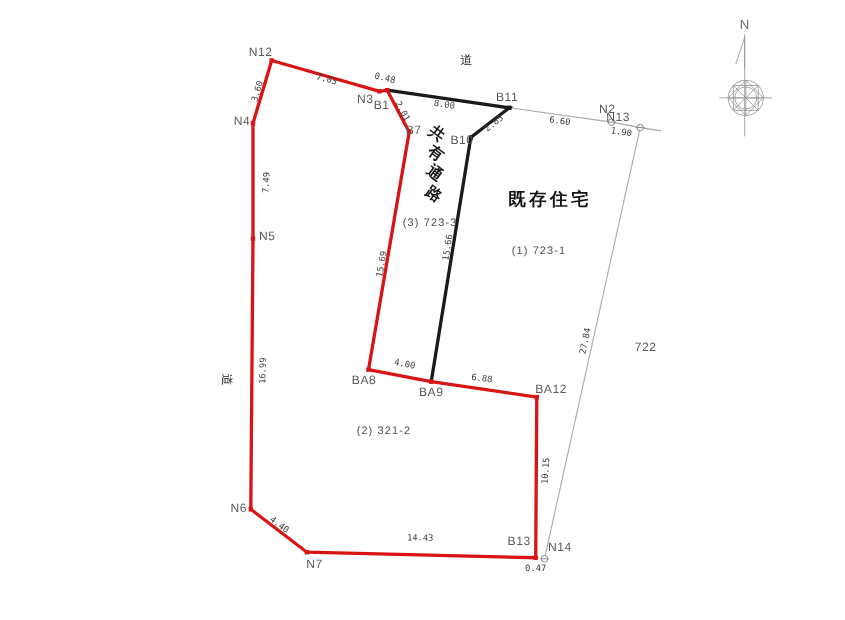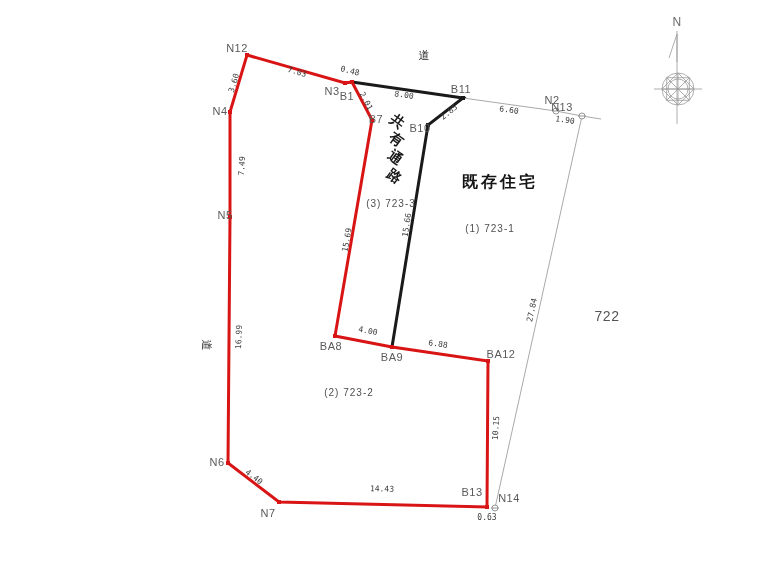--- a/index.html
+++ b/index.html
@@ -12,21 +12,21 @@
     position:absolute;font-size:11px;color:#4a4a4a;white-space:nowrap;
     transform:translate(-50%,-50%) rotate(var(--r,0deg));
     transform-origin:center center;letter-spacing:.5px;
   }
   .pt{color:#5a5a5a;}
   .dim{color:#3c3c3c;font-family:"DejaVu Sans Mono","Liberation Mono",monospace;font-size:8px;letter-spacing:0;}
   .parcel{font-size:10px;color:#4f4f4f;letter-spacing:1px;}
   .big{font-size:16px;font-weight:bold;color:#141414;letter-spacing:3px;}
   .road{font-size:11px;color:#222222;letter-spacing:0;}
   .north{font-size:12px;color:#6a6a6a;}
-  .lot722{font-size:14px;color:#555555;margin-left:20px;}
+  .lot722{font-size:11px;color:#555555;}
   .passage{
     position:absolute;left:398px;top:112px;display:flex;flex-direction:column;
     transform:translate(-50%,0) rotate(3deg);transform-origin:top center;
   }
   .passage .ch{
     font-size:14px;font-weight:bold;color:#161616;line-height:1.30;
     transform:rotate(33deg);text-align:center;
   }
 </style>
 </head>
@@ -93,23 +93,23 @@
 
   <span class="lbl pt" style="left:237px;top:48px">N12</span>
   <span class="lbl pt" style="left:332px;top:91px">N3</span>
   <span class="lbl pt" style="left:347px;top:96px">B1</span>
   <span class="lbl pt" style="left:376px;top:119px">B7</span>
   <span class="lbl pt" style="left:461px;top:89px">B11</span>
   <span class="lbl pt" style="left:420px;top:128px">B10</span>
   <span class="lbl pt" style="left:552px;top:100px">N2</span>
   <span class="lbl pt" style="left:562px;top:107px">N13</span>
   <span class="lbl pt" style="left:220px;top:111px">N4</span>
-  <span class="lbl pt" style="left:225px;top:215px">N5</span>
+  <span class="lbl pt" style="left:243px;top:215px">N5</span>
   <span class="lbl pt" style="left:217px;top:462px">N6</span>
-  <span class="lbl pt" style="left:268px;top:513px">N7</span>
+  <span class="lbl pt" style="left:286px;top:513px">N7</span>
   <span class="lbl pt" style="left:331px;top:346px">BA8</span>
   <span class="lbl pt" style="left:392px;top:357px">BA9</span>
   <span class="lbl pt" style="left:501px;top:354px">BA12</span>
   <span class="lbl pt" style="left:472px;top:492px">B13</span>
   <span class="lbl pt" style="left:509px;top:498px">N14</span>
 
   <span class="lbl dim" style="left:297px;top:72px;--r:16deg">7.03</span>
   <span class="lbl dim" style="left:350px;top:71px;--r:14deg">0.48</span>
   <span class="lbl dim" style="left:366px;top:101px;--r:62deg">2.01</span>
   <span class="lbl dim" style="left:404px;top:95px;--r:8deg">8.00</span>
@@ -120,32 +120,32 @@
   <span class="lbl dim" style="left:407px;top:225px;--r:-81deg">15.66</span>
   <span class="lbl dim" style="left:368px;top:331px;--r:11deg">4.00</span>
   <span class="lbl dim" style="left:438px;top:344px;--r:8deg">6.88</span>
   <span class="lbl dim" style="left:496px;top:428px;--r:-86deg">10.15</span>
   <span class="lbl dim" style="left:532px;top:310px;--r:-78deg">27.84</span>
   <span class="lbl dim" style="left:239px;top:337px;--r:-88deg">16.99</span>
   <span class="lbl dim" style="left:242px;top:166px;--r:-86deg">7.49</span>
   <span class="lbl dim" style="left:234px;top:83px;--r:-73deg">3.60</span>
   <span class="lbl dim" style="left:254px;top:477px;--r:37deg">4.40</span>
   <span class="lbl dim" style="left:382px;top:489px;--r:1deg">14.43</span>
-  <span class="lbl dim" style="left:487px;top:517px">0.63</span>
+  <span class="lbl dim" style="left:487px;top:517px">0.47</span>
 
   <span class="lbl road" style="left:424px;top:55px">道</span>
   <span class="lbl road" style="left:206px;top:345px;--r:90deg">道</span>
 
   <div class="passage">
       <span class="ch">共</span>
       <span class="ch">有</span>
       <span class="ch">通</span>
       <span class="ch">路</span>
     </div>
 
   <span class="lbl parcel" style="left:391px;top:203px">(3) 723-3</span>
   <span class="lbl big" style="left:500px;top:182px">既存住宅</span>
   <span class="lbl parcel" style="left:490px;top:228px">(1) 723-1</span>
-  <span class="lbl parcel" style="left:349px;top:392px">(2) 723-2</span>
+  <span class="lbl parcel" style="left:349px;top:392px">(2) 321-2</span>
   <span class="lbl lot722" style="left:587px;top:316px">722</span>
   <span class="lbl north" style="left:677px;top:22px">N</span>
 
 </div>
 
 </body></html>

